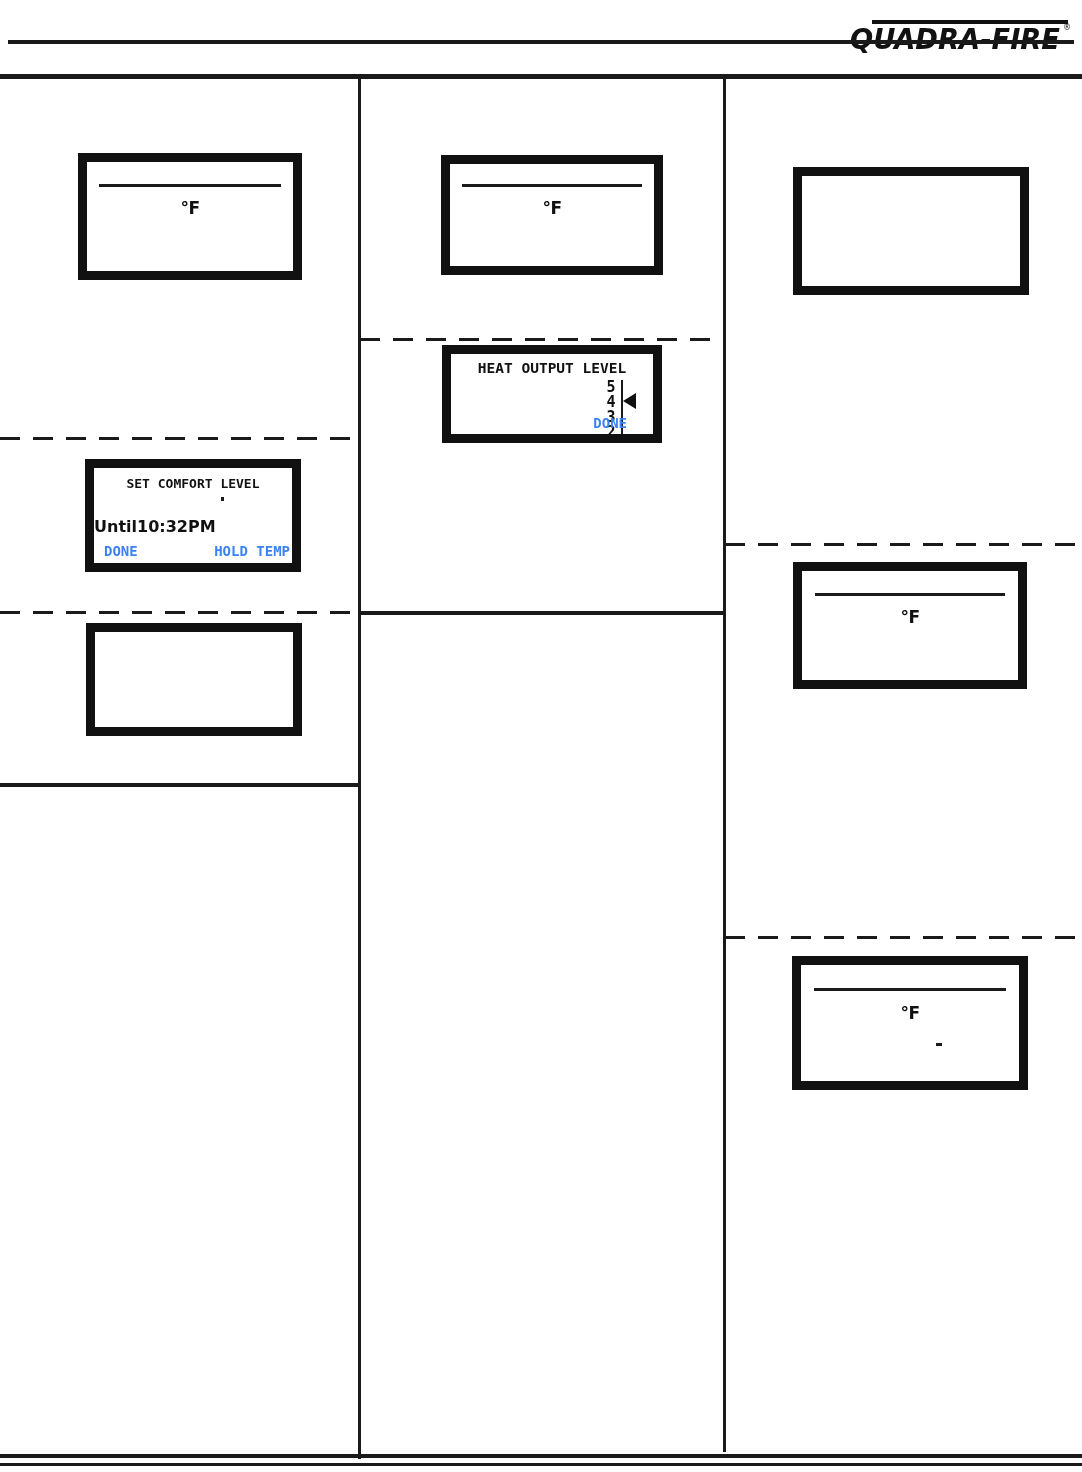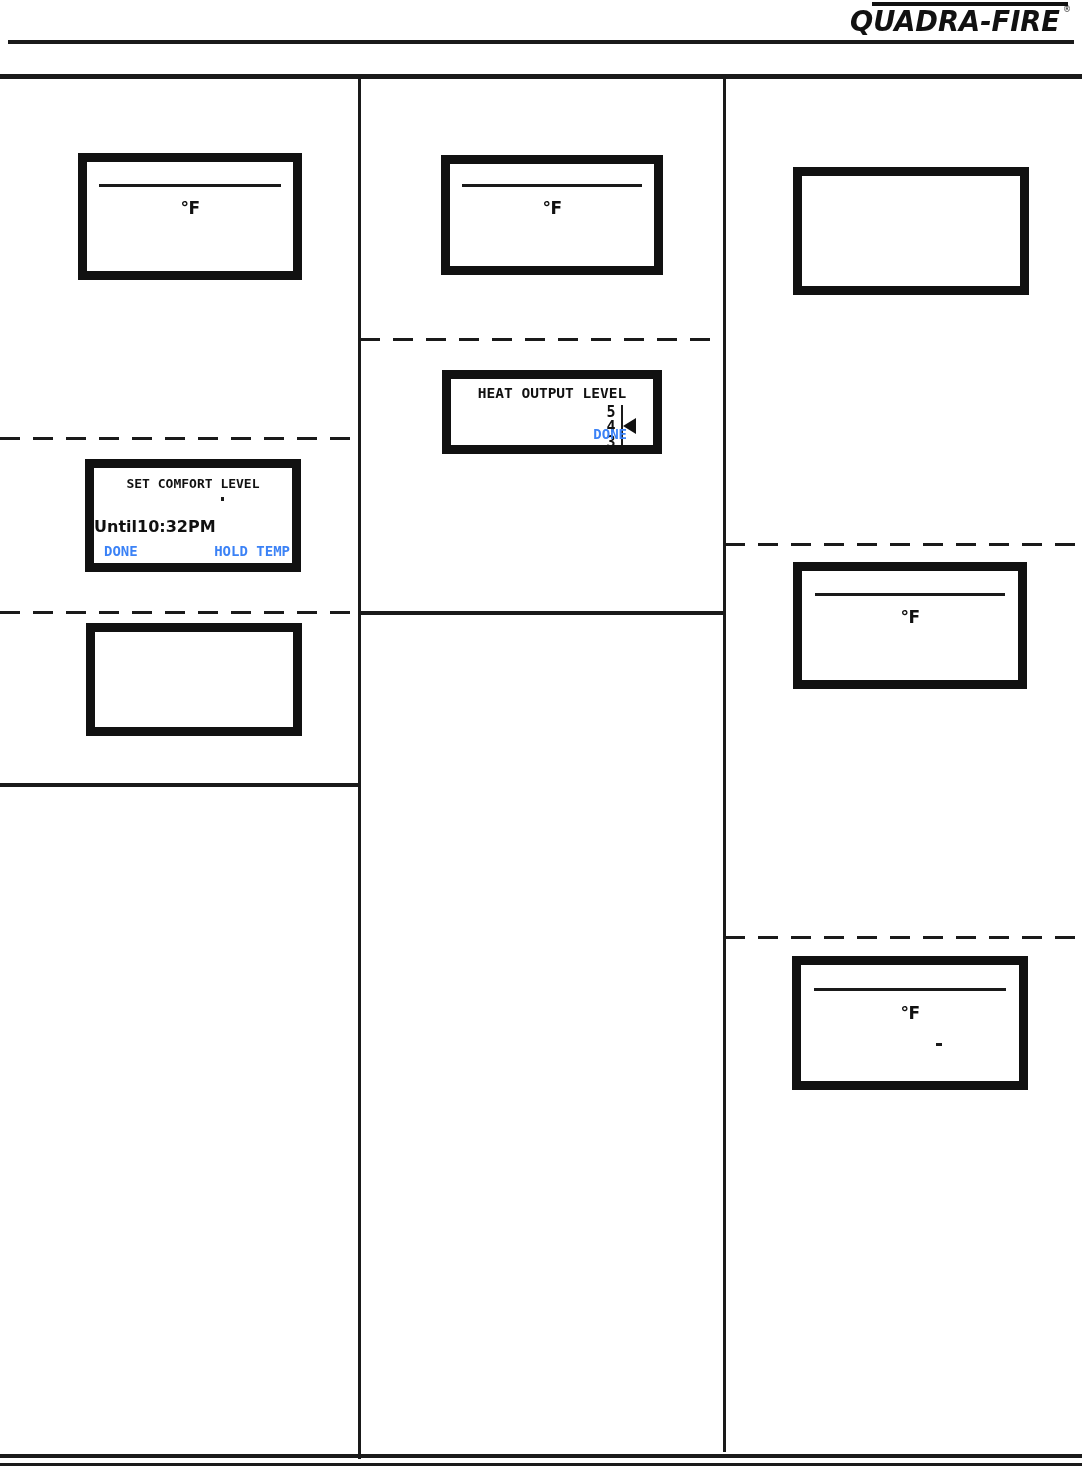--- a/index.html
+++ b/index.html
@@ -12,21 +12,21 @@
     height: 1472px;
     position: relative;
     font-family: "Liberation Sans", sans-serif;
     overflow: hidden;
   }
 
   
   #brand-logo {
     position: absolute;
     right: 8px;
-    top: 2px;
+    top: 20px;
     height: 34px;
     width: 230px;
   }
   #brand-logo svg { display: block; width: 100%; height: 100%; }
 
   .rule-h {
     position: absolute;
     background: #1a1a1a;
   }
   .rule-v {
@@ -204,21 +204,21 @@
 
 <div class="lcd" style="left:441px; top:155px; width:222px; height:120px;">
   <div class="lcd-inner">
     <div class="lcd-topline"></div>
     <div class="lcd-degf">°F</div>
   </div>
 </div>
 
 <div class="dash-h" style="left:360px; top:338px; width:363px;"></div>
 
-<div class="lcd" style="left:442px; top:370px; width:220px; height:84px;">
+<div class="lcd" style="left:442px; top:345px; width:220px; height:98px;">
   <div class="lcd-inner">
     <div class="lcd-title" id="heat-title">HEAT OUTPUT LEVEL</div>
     <div id="heat-scale">
       <div>5</div>
       <div>4</div>
       <div>3</div>
       <div>2</div>
       <div>1</div>
     </div>
     <div id="heat-bar"></div>

